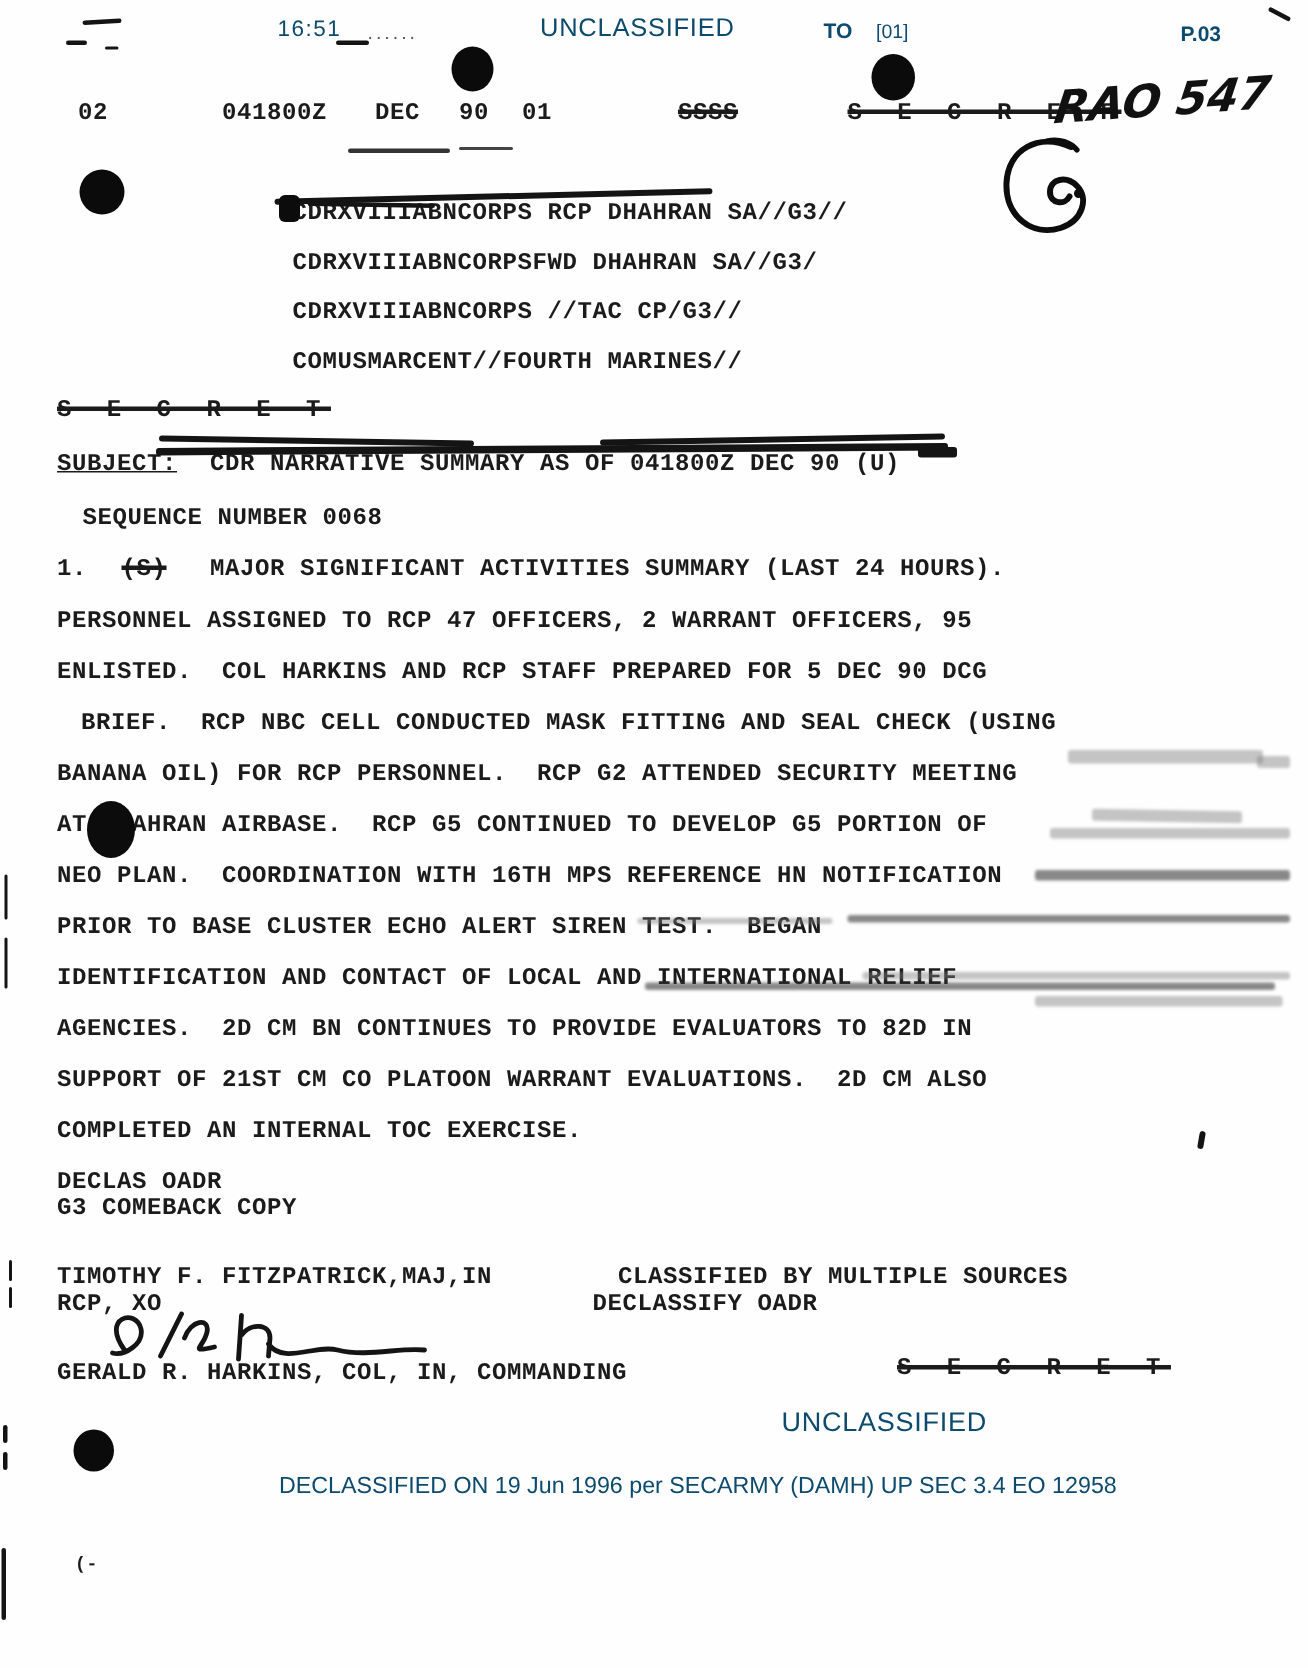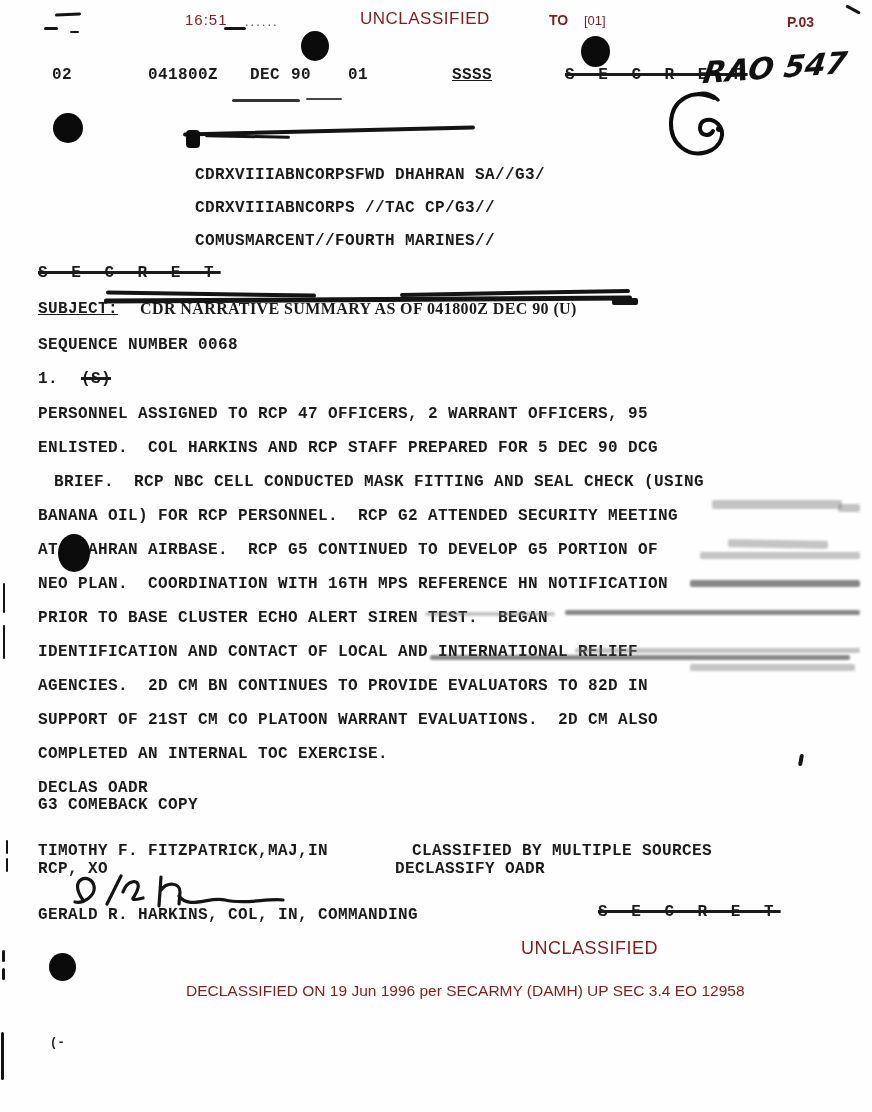--- a/index.html
+++ b/index.html
@@ -3,21 +3,21 @@
 <meta charset="utf-8">
 <style>
   html,body{margin:0;padding:0;background:#e8e8e8;}
   .page{
     position:relative;width:872px;height:1112px;margin:0 auto;
     background:#fefefe;overflow:hidden;
     font-family:"Liberation Mono", monospace;color:#181818;
   }
   .abs{position:absolute;white-space:pre;}
   .mono{font-family:"Liberation Mono", monospace;font-weight:700;font-size:16px;letter-spacing:0.4px;color:#1b1b1b;}
-  .sans{font-family:"Liberation Sans", sans-serif;color:#7f1d1d;}
+  .sans{font-family:"Liberation Sans", sans-serif;color:#0c4a6e;}
   .strike{text-decoration:line-through;text-decoration-thickness:2.5px;}
   .spaced{letter-spacing:7px;}
   .strike-ext{text-decoration:line-through;text-decoration-thickness:2.5px;padding:0 9px;}
   .dot{position:absolute;background:#0b0b0b;border-radius:50%;}
   .bar{position:absolute;background:#141414;border-radius:2px;}
   .smudge{position:absolute;background:#7e7e7e;opacity:.45;filter:blur(1px);border-radius:2px;}
   .smudge.dark{background:#3a3a3a;opacity:.6;}
   .handwriting{
     font-family:"DejaVu Sans", sans-serif;font-style:italic;font-weight:600;
     font-size:30px;transform:rotate(-4deg) skewX(-12deg);color:#111;
@@ -44,57 +44,59 @@
   <div class="bar" style="left:845px;top:8px;width:16px;height:3px;transform:rotate(28deg);"></div>
 
   <div class="dot" style="left:301px;top:31px;width:28px;height:30px;"></div>
   <div class="dot" style="left:581px;top:36px;width:29px;height:31px;"></div>
   <div class="dot" style="left:53px;top:113px;width:30px;height:30px;"></div>
   <div class="dot" style="left:49px;top:953px;width:27px;height:28px;"></div>
 
   <div class="abs mono" style="left:52px;top:66px;">02</div>
   <div class="abs mono" style="left:148px;top:66px;">041800Z</div>
   <div class="abs mono" style="left:250px;top:66px;">DEC</div>
-  <div class="abs mono" style="left:291px;top:66px;">90</div>
+  <div class="abs mono" style="left:306px;top:66px;">90</div>
   <div class="abs mono" style="left:348px;top:66px;">01</div>
-  <div class="abs mono strike" style="left:452px;top:66px;text-decoration:underline;">SSSS</div>
+  <div class="abs mono strike" style="left:452px;top:66px;">SSSS</div>
   <div class="abs mono strike spaced" style="left:565px;top:66px;">S E C R E T</div>
   <div class="abs handwriting" style="left:703px;top:50px;">RAO 547</div>
 
   <div class="bar" style="left:232px;top:99px;width:68px;height:3px;background:#333;"></div>
   <div class="bar" style="left:306px;top:98px;width:36px;height:2px;background:#444;"></div>
 
+  <div class="abs mono" style="left:195px;top:133px;">CDRXVIIIABNCORPS RCP DHAHRAN SA//G3//</div>
   <div class="abs mono" style="left:195px;top:166px;">CDRXVIIIABNCORPSFWD DHAHRAN SA//G3/</div>
   <div class="abs mono" style="left:195px;top:199px;">CDRXVIIIABNCORPS //TAC CP/G3//</div>
   <div class="abs mono" style="left:195px;top:232px;">COMUSMARCENT//FOURTH MARINES//</div>
 
   <div class="bar" style="left:183px;top:129px;width:292px;height:4px;transform:rotate(-1.4deg);"></div>
   <div class="bar" style="left:205px;top:135px;width:85px;height:3px;transform:rotate(1deg);"></div>
   <div class="blob" style="left:186px;top:130px;width:14px;height:18px;border-radius:4px;"></div>
 
   <svg style="left:662px;top:88px;" width="78" height="78" viewBox="0 0 78 78">
     <path d="M52,10 C30,0 10,12 9,34 C8,56 26,70 45,64 C60,59 64,44 56,36 C49,29 38,31 38,40 C38,48 48,49 51,43" fill="none" stroke="#0d0d0d" stroke-width="4" stroke-linecap="round"></path>
     <path d="M36,6 C44,4 52,7 56,12" fill="none" stroke="#0d0d0d" stroke-width="3.5" stroke-linecap="round"></path>
     <circle cx="57" cy="41" r="3" fill="#0d0d0d"></circle>
   </svg>
 
   <div class="abs mono strike spaced" style="left:38px;top:264px;">S E C R E T</div>
 
   <div class="abs mono" style="left:38px;top:300px;text-decoration:underline;">SUBJECT:</div>
-  <div class="abs mono" style="left:140px;top:300px;font-family:Liberation Serif, serif;">CDR NARRATIVE SUMMARY AS OF 041800Z DEC 90 (U)</div>
+  <div class="abs mono" style="left:140px;top:300px;">CDR NARRATIVE SUMMARY AS OF 041800Z DEC 90 (U)</div>
 
   <div class="bar" style="left:104px;top:297px;width:528px;height:5px;transform:rotate(-0.35deg);"></div>
   <div class="bar" style="left:106px;top:292px;width:210px;height:4px;transform:rotate(0.9deg);"></div>
   <div class="bar" style="left:400px;top:291px;width:230px;height:4px;transform:rotate(-1deg);"></div>
   <div class="bar" style="left:612px;top:298px;width:26px;height:7px;"></div>
 
-  <div class="abs mono" style="left:38px;top:336px;">SEQUENCE NUMBER 0068</div>
+  <div class="abs mono" style="left:55px;top:336px;">SEQUENCE NUMBER 0068</div>
 
   <div class="abs mono" style="left:38px;top:370px;">1.</div>
   <div class="abs mono strike-ext" style="left:72px;top:370px;">(S)</div>
+  <div class="abs mono" style="left:140px;top:370px;">MAJOR SIGNIFICANT ACTIVITIES SUMMARY (LAST 24 HOURS).</div>
 
   <div class="abs mono" style="left:38px;top:405px;">PERSONNEL ASSIGNED TO RCP 47 OFFICERS, 2 WARRANT OFFICERS, 95</div>
   <div class="abs mono" style="left:38px;top:439px;">ENLISTED.  COL HARKINS AND RCP STAFF PREPARED FOR 5 DEC 90 DCG</div>
   <div class="abs mono" style="left:54px;top:473px;">BRIEF.  RCP NBC CELL CONDUCTED MASK FITTING AND SEAL CHECK (USING</div>
   <div class="abs mono" style="left:38px;top:507px;">BANANA OIL) FOR RCP PERSONNEL.  RCP G2 ATTENDED SECURITY MEETING</div>
   <div class="abs mono" style="left:38px;top:541px;">AT DHAHRAN AIRBASE.  RCP G5 CONTINUED TO DEVELOP G5 PORTION OF</div>
   <div class="abs mono" style="left:38px;top:575px;">NEO PLAN.  COORDINATION WITH 16TH MPS REFERENCE HN NOTIFICATION</div>
   <div class="abs mono" style="left:38px;top:643px;">IDENTIFICATION AND CONTACT OF LOCAL AND INTERNATIONAL RELIEF</div>
   <div class="abs mono" style="left:38px;top:609px;">PRIOR TO BASE CLUSTER ECHO ALERT SIREN TEST.  BEGAN</div>
   <div class="abs mono" style="left:38px;top:677px;">AGENCIES.  2D CM BN CONTINUES TO PROVIDE EVALUATORS TO 82D IN</div>

